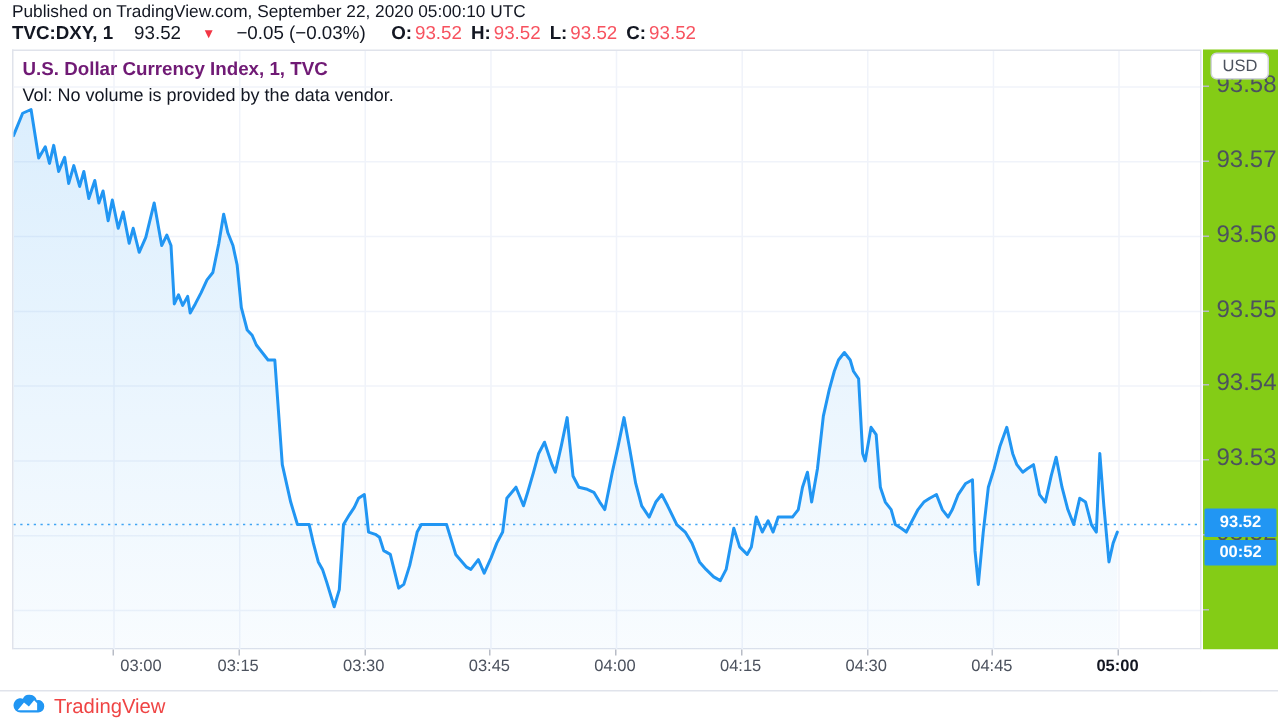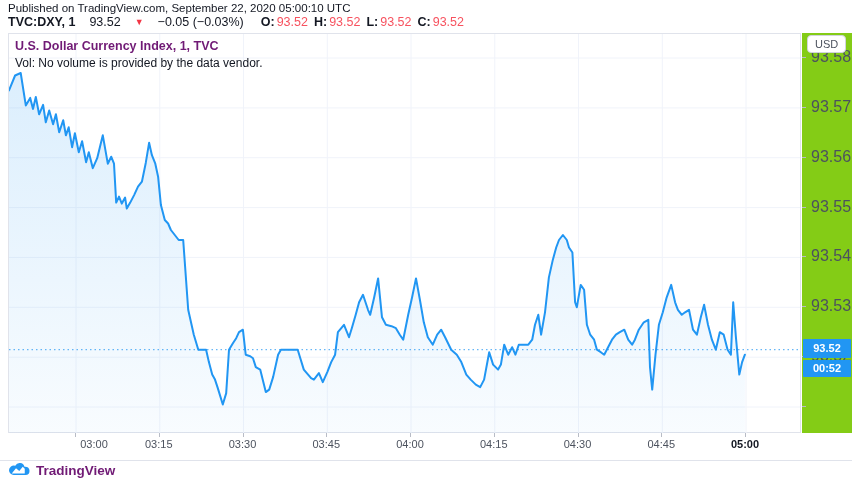--- a/index.html
+++ b/index.html
@@ -43,21 +43,21 @@
   
   .x-axis { position:absolute; left:0; top:433px; width:852px; height:28px;
     border-bottom:1px solid #e0e3eb; background:#fff; }
   .x-label { position:absolute; top:5px; transform:translateX(-50%);
     font-size:11px; color:#4c525e; }
   .x-label.emph { color:#131722; font-weight:700; }
   .x-tick { position:absolute; top:0; width:1px; height:4px; background:#b8bcc6; }
 
   
   .footer { position:absolute; left:8px; top:463px; display:flex; align-items:center; gap:6px; }
-  .brand-text { font-size:13.5px; font-weight:700; color:#701a75; }
+  .brand-text { font-size:13.5px; font-weight:400; color:#ef4444; }
 </style>
 </head>
 <body>
 
 <div class="page">
 
   <div class="pub-line">Published on TradingView.com, September 22, 2020 05:00:10 UTC</div>
 
   <div class="sym-line">
     <span class="sym">TVC:DXY, 1</span>

